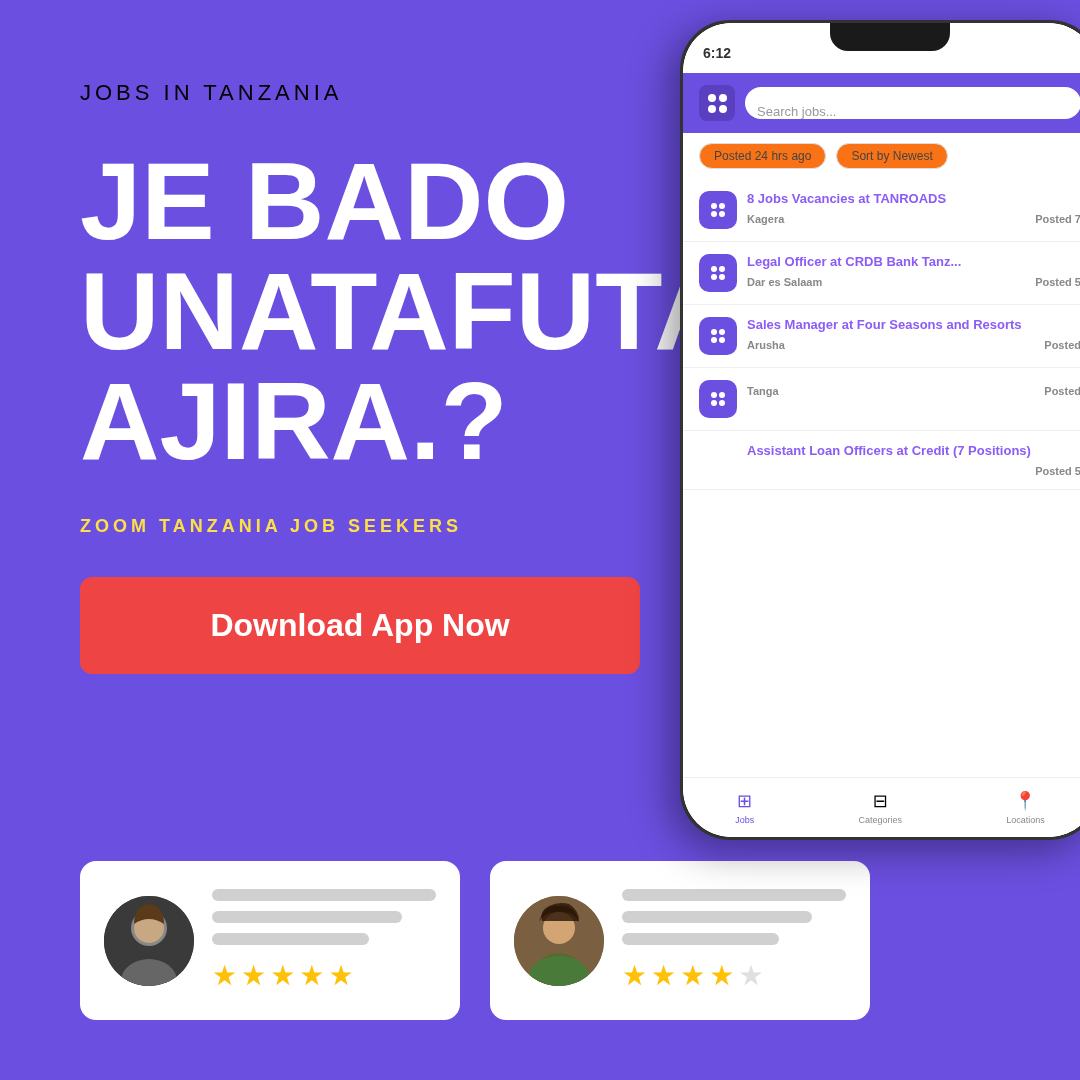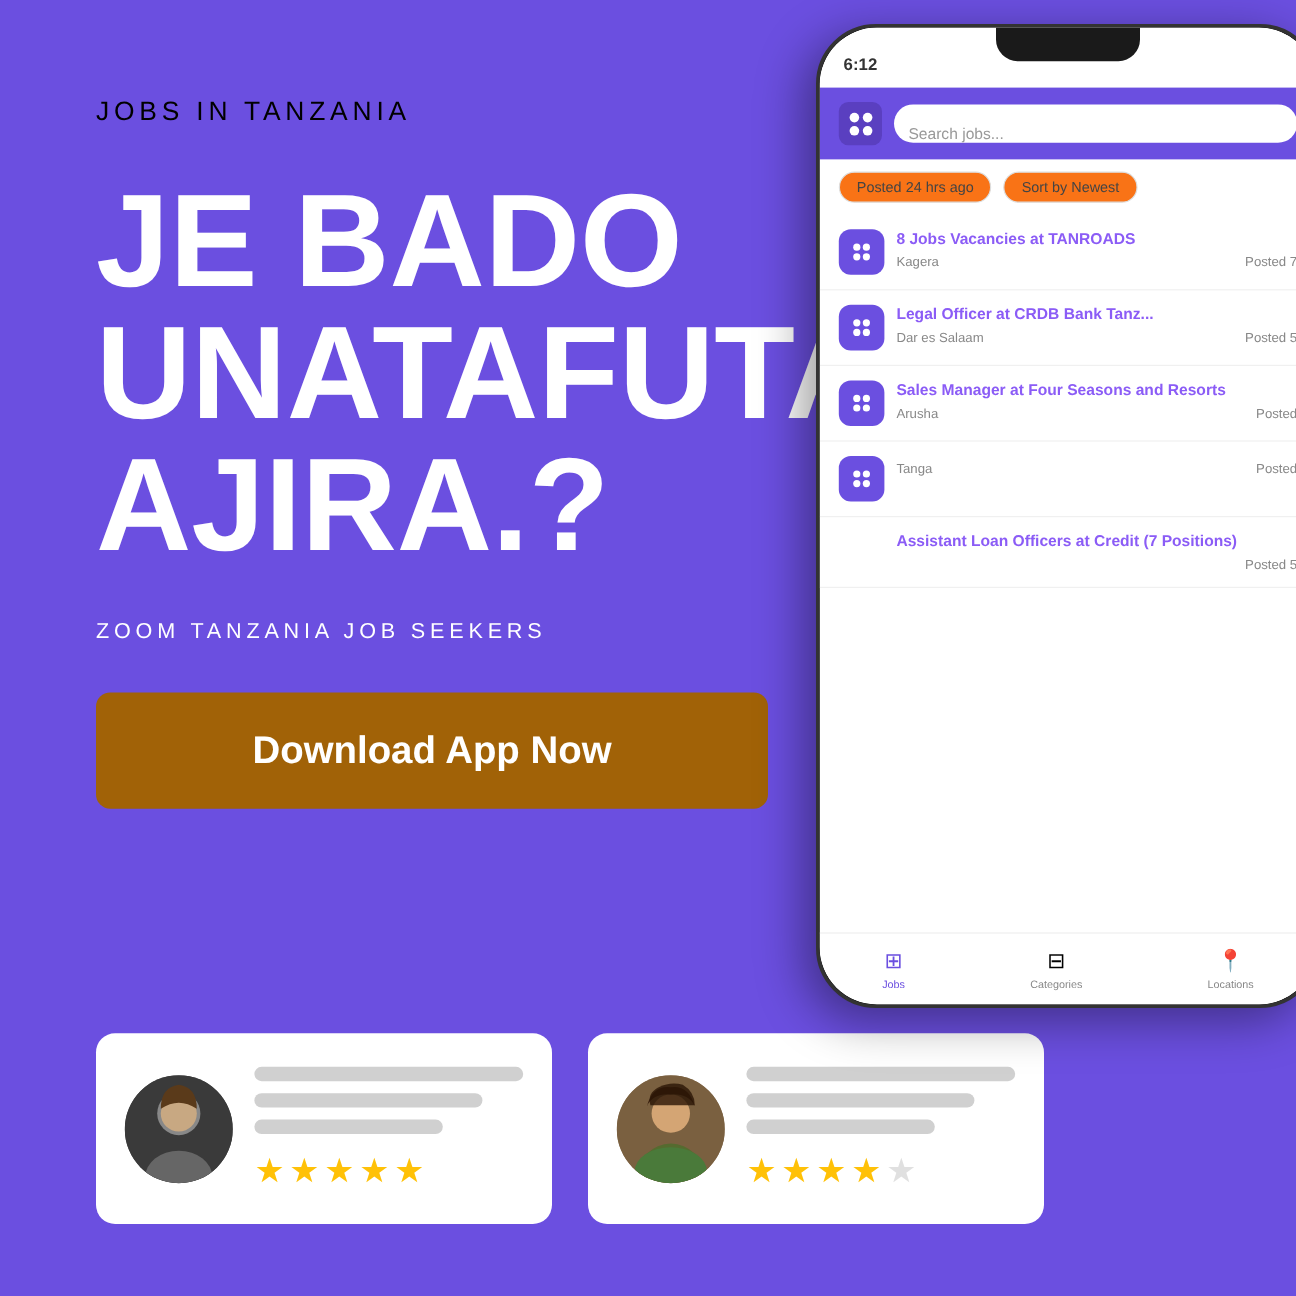--- a/index.html
+++ b/index.html
@@ -41,31 +41,31 @@
     .hero-title {
       color: #fff;
       font-size: 110px;
       font-weight: 900;
       line-height: 1.0;
       text-transform: uppercase;
       margin-bottom: 40px;
     }
 
     .tagline {
-      color: #ffffff;
+      color: #fde047;
       font-size: 18px;
-      font-weight: 400;
+      font-weight: 700;
       letter-spacing: 4px;
       text-transform: uppercase;
       margin-bottom: 40px;
       margin-top: 32px;
     }
 
     .download-btn {
-      background: #a16207;
+      background: #ef4444;
       color: #fff;
       font-size: 32px;
       font-weight: 800;
       padding: 30px 60px;
       border-radius: 12px;
       border: none;
       cursor: pointer;
       display: inline-block;
       width: 560px;
       text-align: center;
@@ -289,20 +289,21 @@
       color: #8b5cf6;
       line-height: 1.3;
     }
 
     .job-meta {
       display: flex;
       justify-content: space-between;
       margin-top: 5px;
       font-size: 11px;
       color: #888;
+      font-weight: bold;
     }
 
     .phone-bottom-nav {
       position: absolute;
       bottom: 0;
       left: 0;
       right: 0;
       height: 60px;
       background: #fff;
       border-top: 1px solid #eee;

